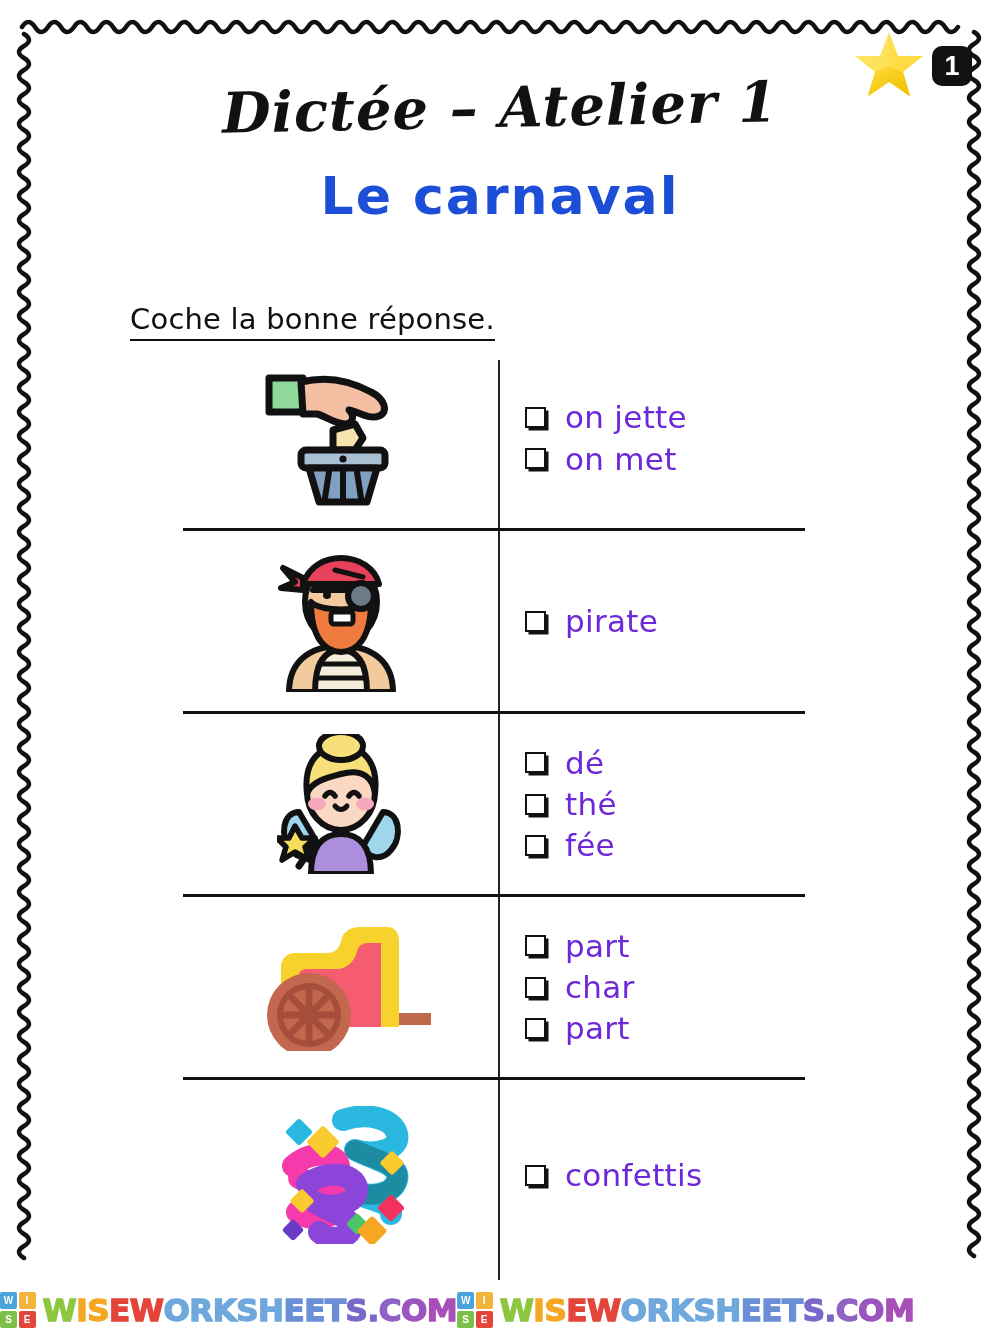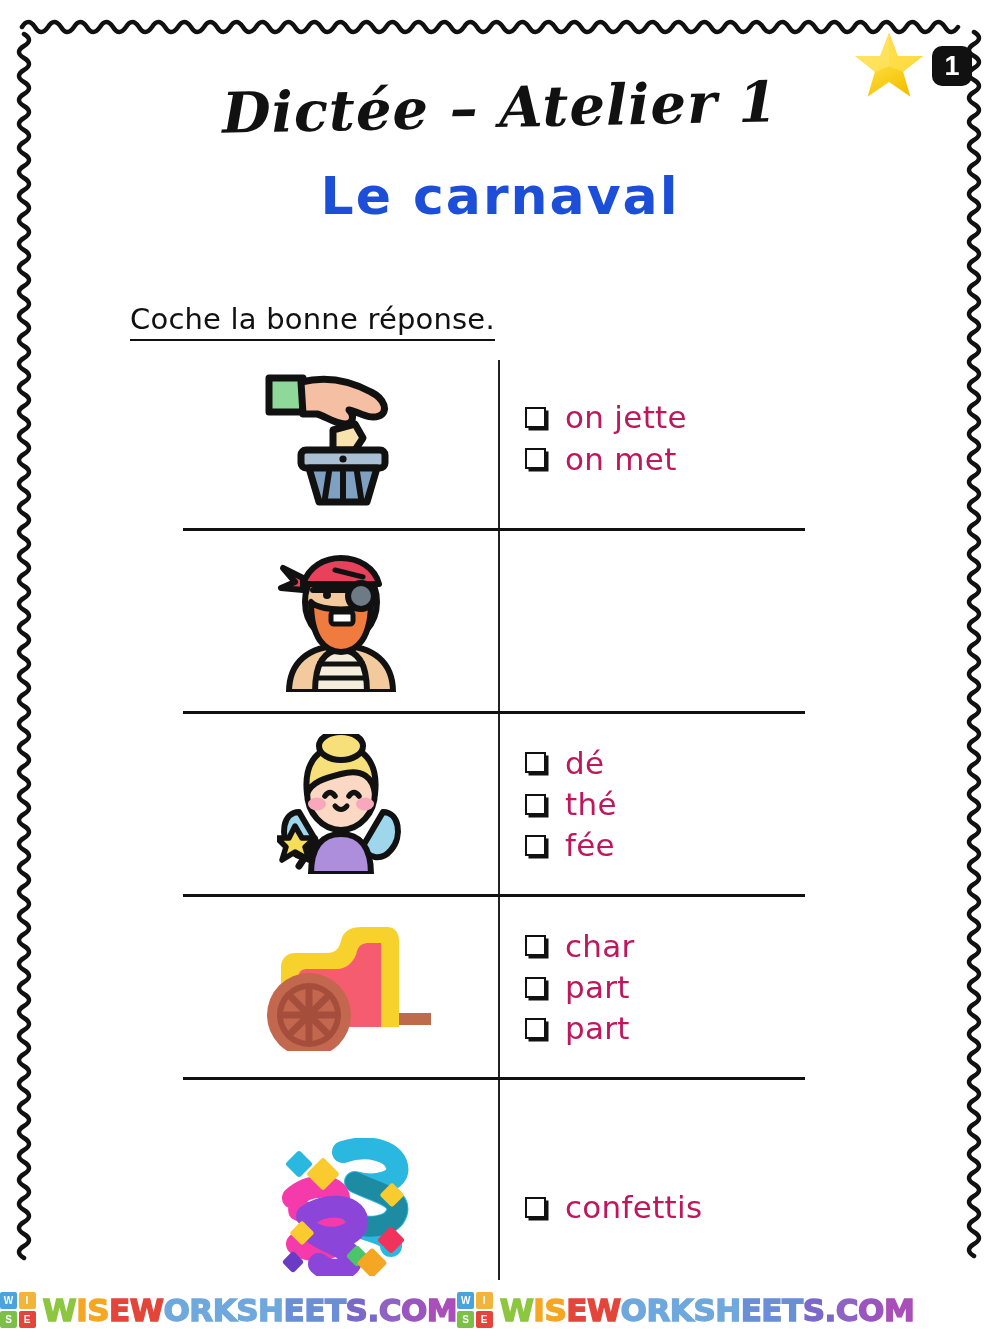--- a/index.html
+++ b/index.html
@@ -110,21 +110,20 @@
   .row {
     position: relative;
     display: flex;
     align-items: center;
     border-bottom: 3px solid #111111;
     min-height: 183px;
   }
   .row:last-child {
     border-bottom: none;
     min-height: 190px;
-    margin-top: 32px;
   }
   .row-pic {
     width: 315px;
     display: flex;
     align-items: center;
     justify-content: center;
   }
   .row-pic svg { display: block; }
   .row-opts {
     flex: 1;
@@ -143,21 +142,21 @@
     width: 21px;
     height: 21px;
     border: 2.6px solid #111111;
     background: #ffffff;
     box-shadow: 3px 3px 0 -0.5px #111111;
     flex: 0 0 auto;
   }
   .opt-label {
     font-family: "DejaVu Sans", sans-serif;
     font-size: 31px;
-    color: #be185d;
+    color: #6d28d9;
     line-height: 1.1;
     letter-spacing: 0.3px;
   }
 
   
   .watermark-strip {
     position: absolute;
     left: 0;
     bottom: 0;
     width: 1000px;
@@ -323,20 +322,24 @@
           <path d="M28,34 C34,16 50,8 66,8 C84,8 100,18 104,34 Z" fill="#E8415B" stroke="#111" stroke-width="6" stroke-linejoin="round"></path>
           <path d="M28,28 L8,18 L20,32 L6,38 L28,40 Z" fill="#E8415B" stroke="#111" stroke-width="6" stroke-linejoin="round"></path>
           <line x1="60" y1="20" x2="88" y2="27" stroke="#111" stroke-width="5" stroke-linecap="round"></line>
 
           <path d="M38,40 L96,40" stroke="#111" stroke-width="6" stroke-linecap="round"></path>
           <circle cx="86" cy="46" r="13" fill="#6E7A86" stroke="#111" stroke-width="6"></circle>
           <circle cx="52" cy="45" r="4" fill="#111"></circle>
         </svg>
       </div>
       <div class="row-opts">
+        <div class="opt">
+          <span class="checkbox"></span>
+          <span class="opt-label">pirate</span>
+        </div>
       </div>
     </div>
 
     <div class="row">
       <div class="row-pic">
         <svg width="128" height="140" viewBox="0 0 128 140" xmlns="http://www.w3.org/2000/svg">
 
           <path d="M22,78 C6,78 2,102 14,116 C24,128 38,124 42,112 Z" fill="#9ED6EC" stroke="#111" stroke-width="6" stroke-linejoin="round"></path>
           <path d="M106,78 C122,78 126,102 114,116 C104,128 90,124 86,112 Z" fill="#9ED6EC" stroke="#111" stroke-width="6" stroke-linejoin="round"></path>
 
@@ -395,25 +398,25 @@
             <line x1="34" y1="92" x2="82" y2="92"></line>
             <line x1="41" y1="75" x2="75" y2="109"></line>
             <line x1="41" y1="109" x2="75" y2="75"></line>
           </g>
           <circle cx="58" cy="92" r="9" fill="#A64E3C"></circle>
         </svg>
       </div>
       <div class="row-opts">
         <div class="opt">
           <span class="checkbox"></span>
+          <span class="opt-label">part</span>
+        </div>
+        <div class="opt">
+          <span class="checkbox"></span>
           <span class="opt-label">char</span>
-        </div>
-        <div class="opt">
-          <span class="checkbox"></span>
-          <span class="opt-label">part</span>
         </div>
         <div class="opt">
           <span class="checkbox"></span>
           <span class="opt-label">part</span>
         </div>
       </div>
     </div>
 
     <div class="row">
       <div class="row-pic">

